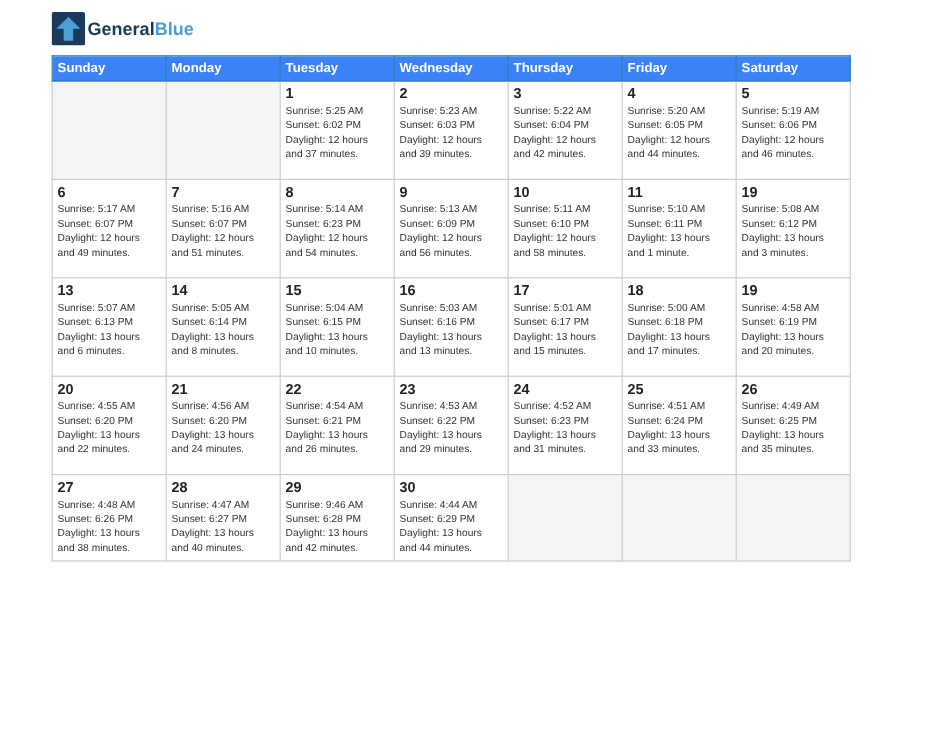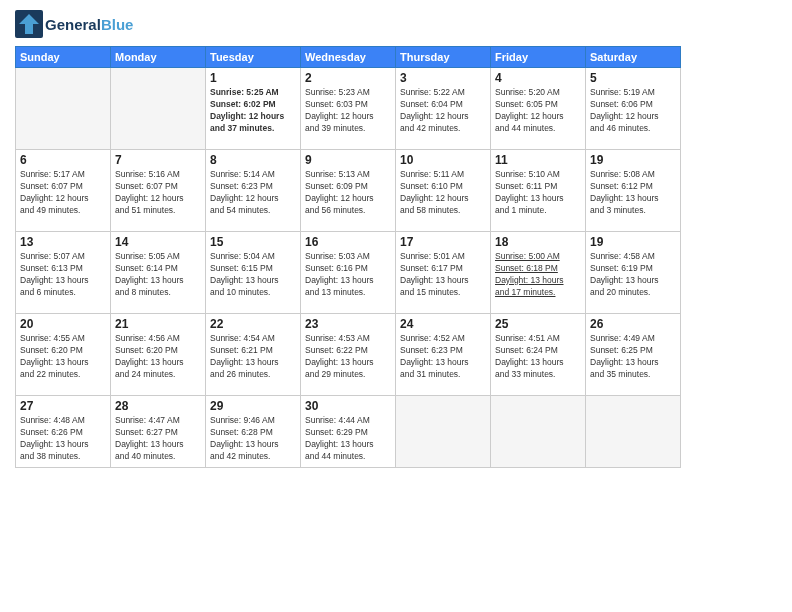--- a/index.html
+++ b/index.html
@@ -8,20 +8,21 @@
       background: #fff;
       width: 792px;
       height: 612px;
       overflow: hidden;
     }
     .page {
       width: 696px;
       height: 612px;
       background: #fff;
       padding: 10px 15px;
+      margin-left: 28px;
     }
     .header {
       display: flex;
       justify-content: space-between;
       align-items: flex-start;
       margin-bottom: 8px;
     }
     .logo {
       display: flex;
       align-items: center;
@@ -112,21 +113,21 @@
           <th class="day-header">Friday</th>
           <th class="day-header">Saturday</th>
         </tr>
     </thead>
     <tbody id="calendar-body">
     <tr class="week-row">
           <td class="day-cell empty"></td>
           <td class="day-cell empty"></td>
           <td class="day-cell">
             <div class="day-num">1</div>
-            <div class="day-info" style="white-space: pre-line; font-weight: bold;">Sunrise: 5:25 AM
+            <div class="day-info" style="white-space: pre-line;">Sunrise: 5:25 AM
 Sunset: 6:02 PM
 Daylight: 12 hours
 and 37 minutes.</div>
           </td>
           <td class="day-cell">
             <div class="day-num">2</div>
             <div class="day-info" style="white-space: pre-line;">Sunrise: 5:23 AM
 Sunset: 6:03 PM
 Daylight: 12 hours
 and 39 minutes.</div>
@@ -235,21 +236,21 @@
           </td>
           <td class="day-cell">
             <div class="day-num">17</div>
             <div class="day-info" style="white-space: pre-line;">Sunrise: 5:01 AM
 Sunset: 6:17 PM
 Daylight: 13 hours
 and 15 minutes.</div>
           </td>
           <td class="day-cell">
             <div class="day-num">18</div>
-            <div class="day-info" style="white-space: pre-line; text-decoration: underline;">Sunrise: 5:00 AM
+            <div class="day-info" style="white-space: pre-line;">Sunrise: 5:00 AM
 Sunset: 6:18 PM
 Daylight: 13 hours
 and 17 minutes.</div>
           </td>
           <td class="day-cell">
             <div class="day-num">19</div>
             <div class="day-info" style="white-space: pre-line;">Sunrise: 4:58 AM
 Sunset: 6:19 PM
 Daylight: 13 hours
 and 20 minutes.</div>

